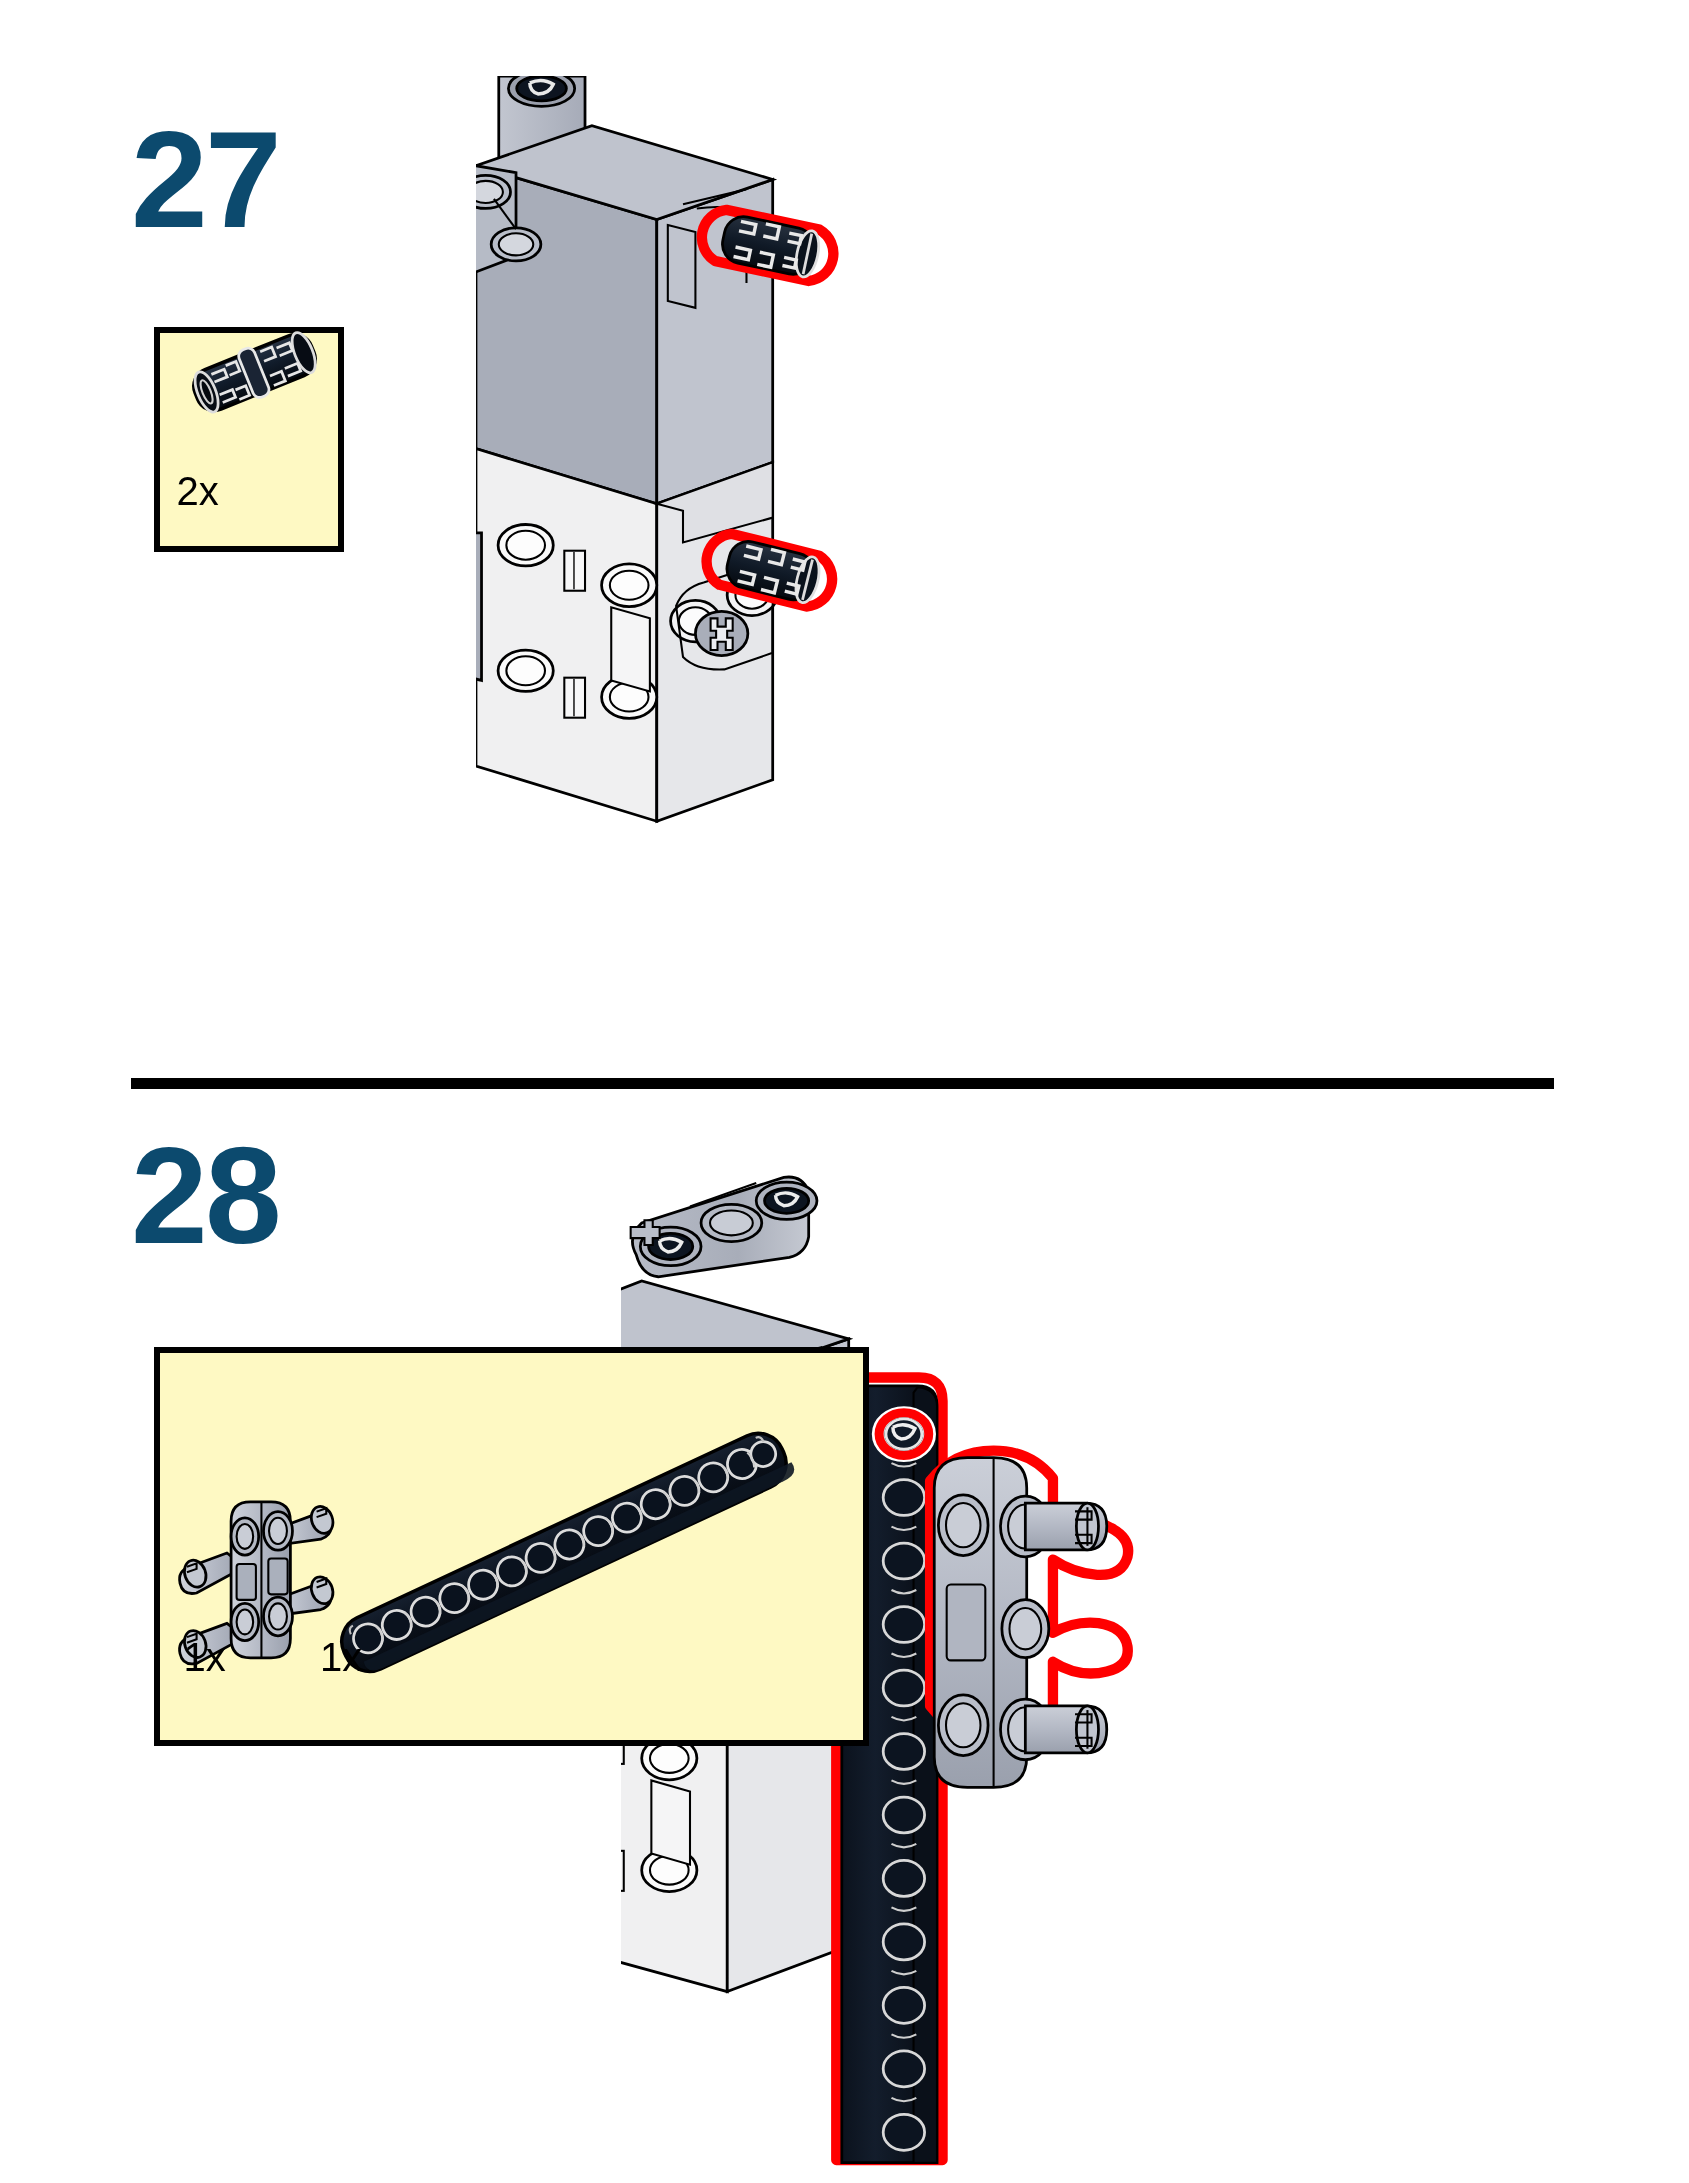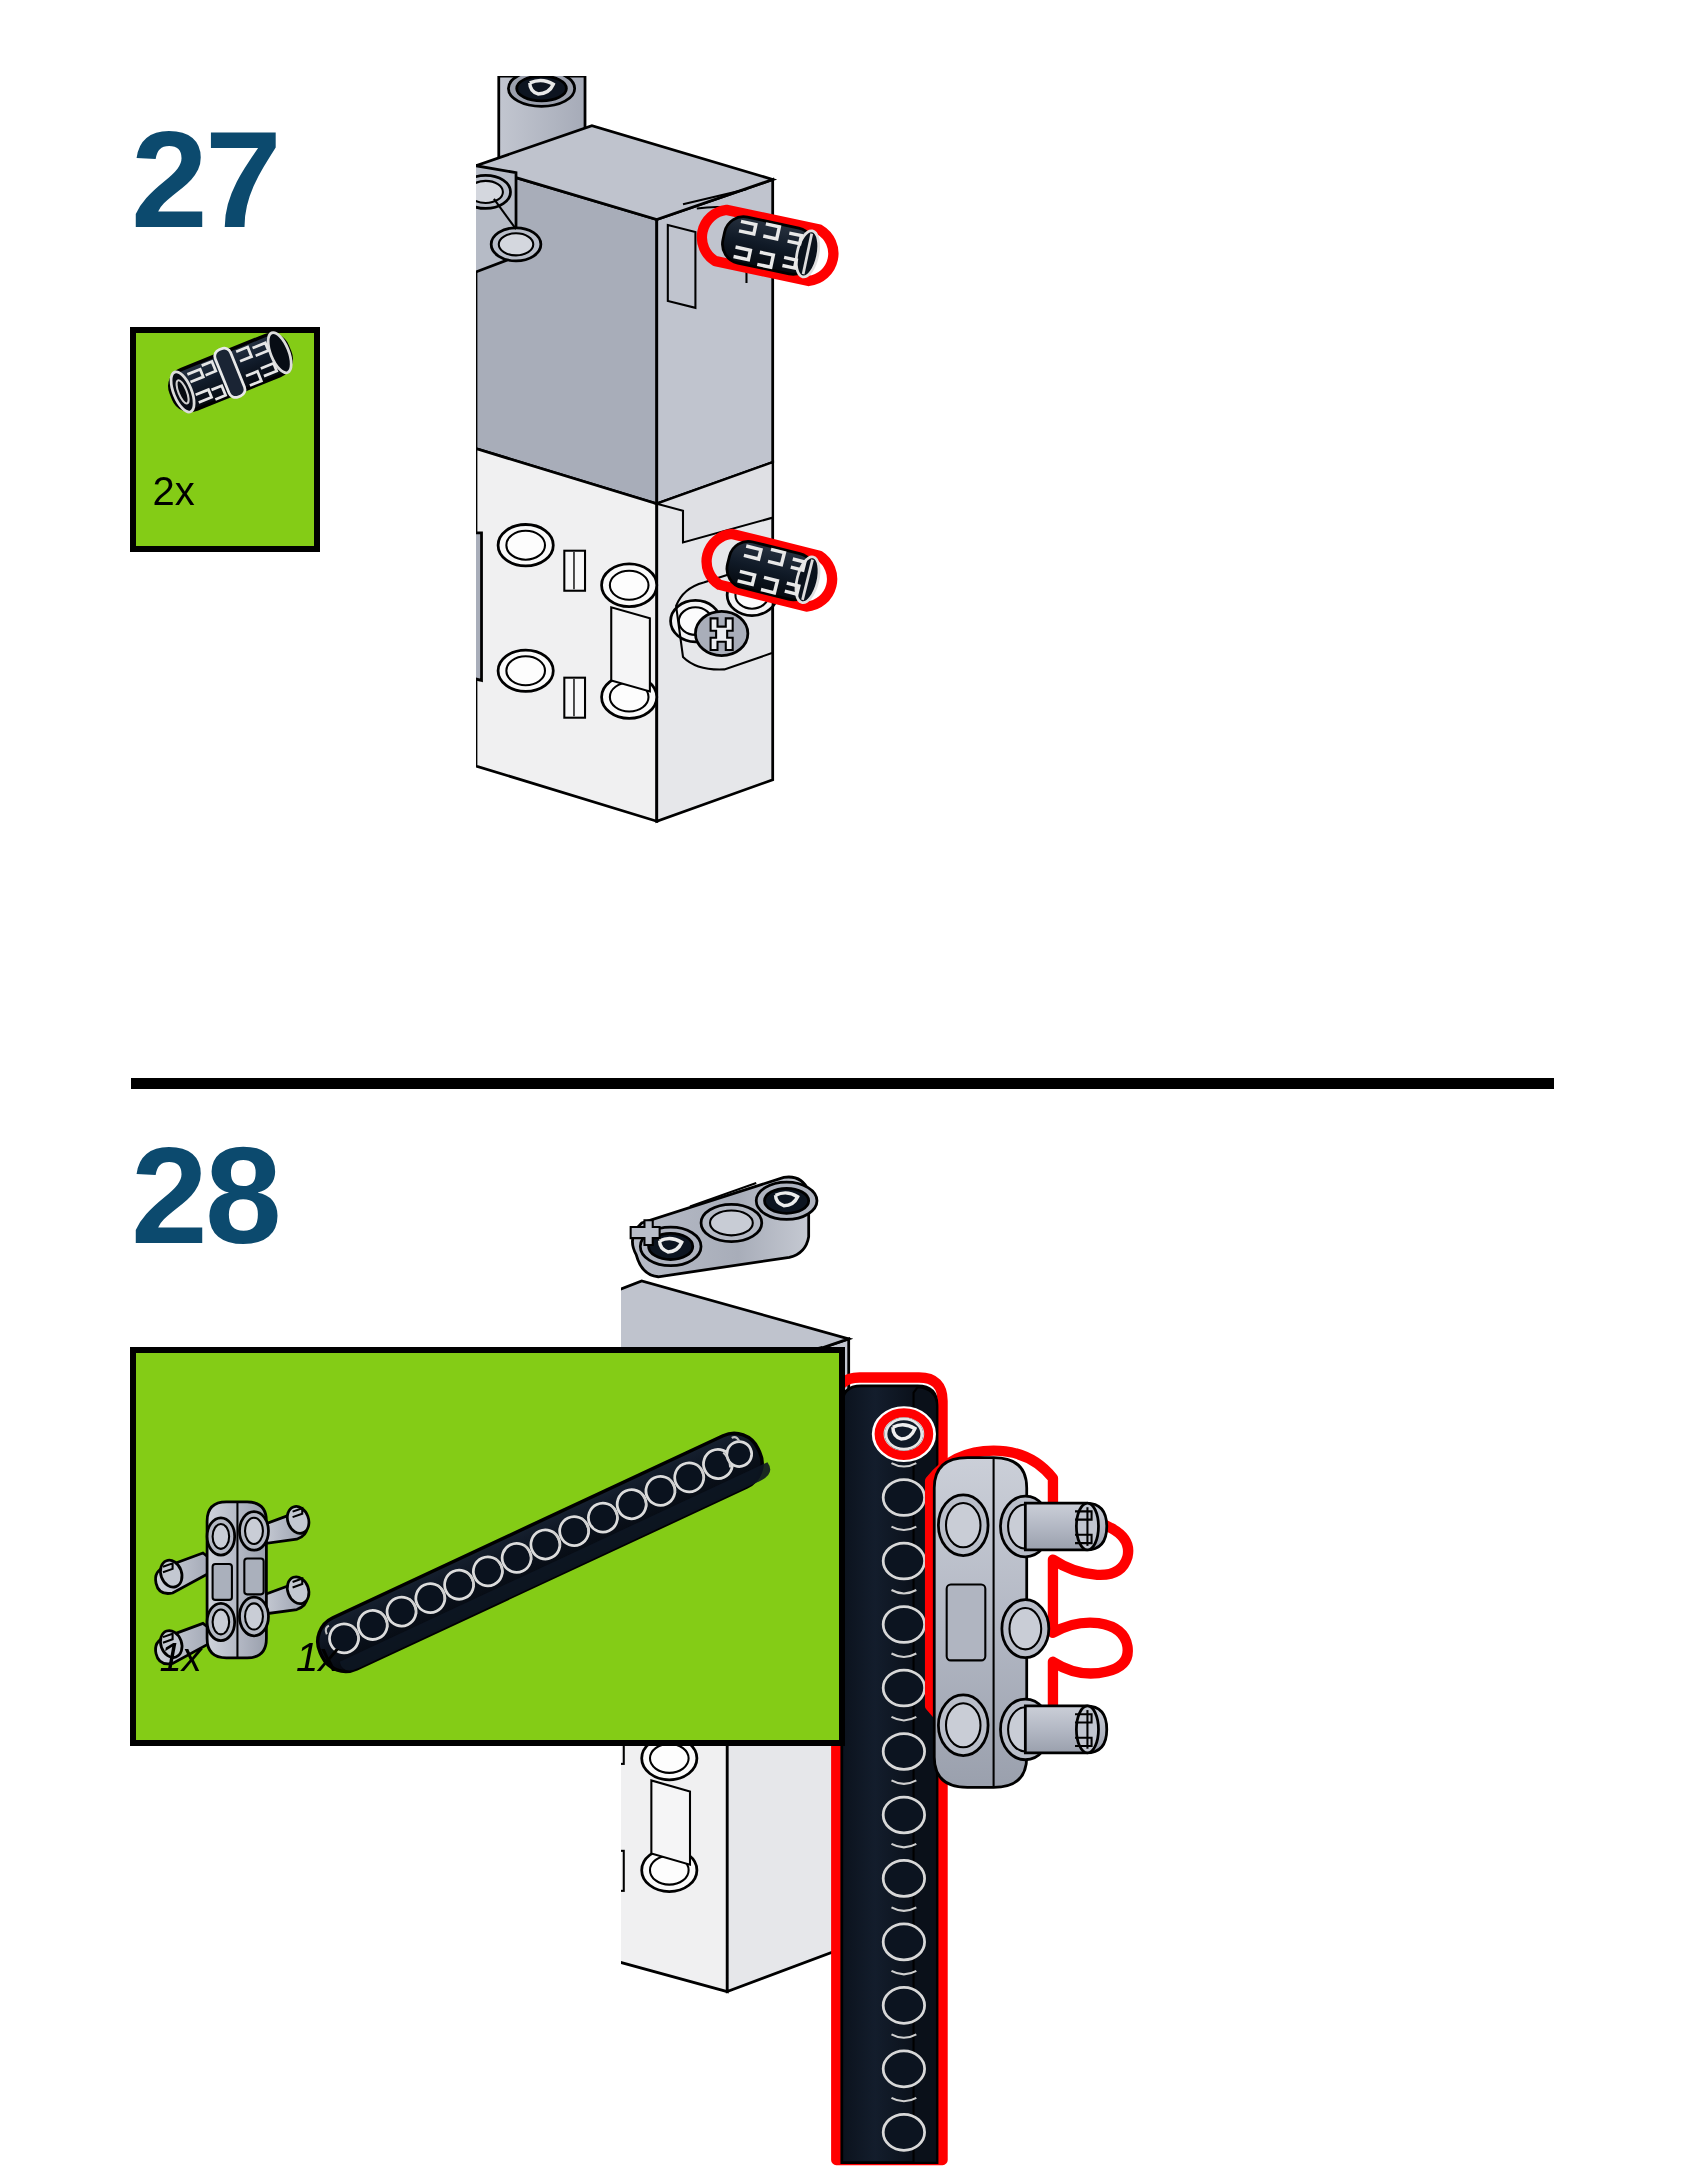--- a/index.html
+++ b/index.html
@@ -24,25 +24,26 @@
     line-height: 1;
     color: #0c4a6e;
     letter-spacing: -2.8px;
   }
   #step-27-number { left: 131px; top: 110px; }
   #step-28-number { left: 131px; top: 1126px; }
 
   
   .callout {
     position: absolute;
-    background: #84cc16;
+    background: #fef9c3;
     border: 6.2px solid #000;
+    margin-left: 24px;
   }
   #callout-27 { left: 130px; top: 327px; width: 190px; height: 225px; }
-  #callout-28 { left: 130px; top: 1347px; width: 715px; height: 399px; font-style: italic; }
+  #callout-28 { left: 130px; top: 1347px; width: 715px; height: 399px; }
 
   .qty-label {
     position: absolute;
     font-family: "Liberation Sans", sans-serif;
     font-size: 40px;
     font-weight: 400;
     color: #000;
     line-height: 1;
   }
 

